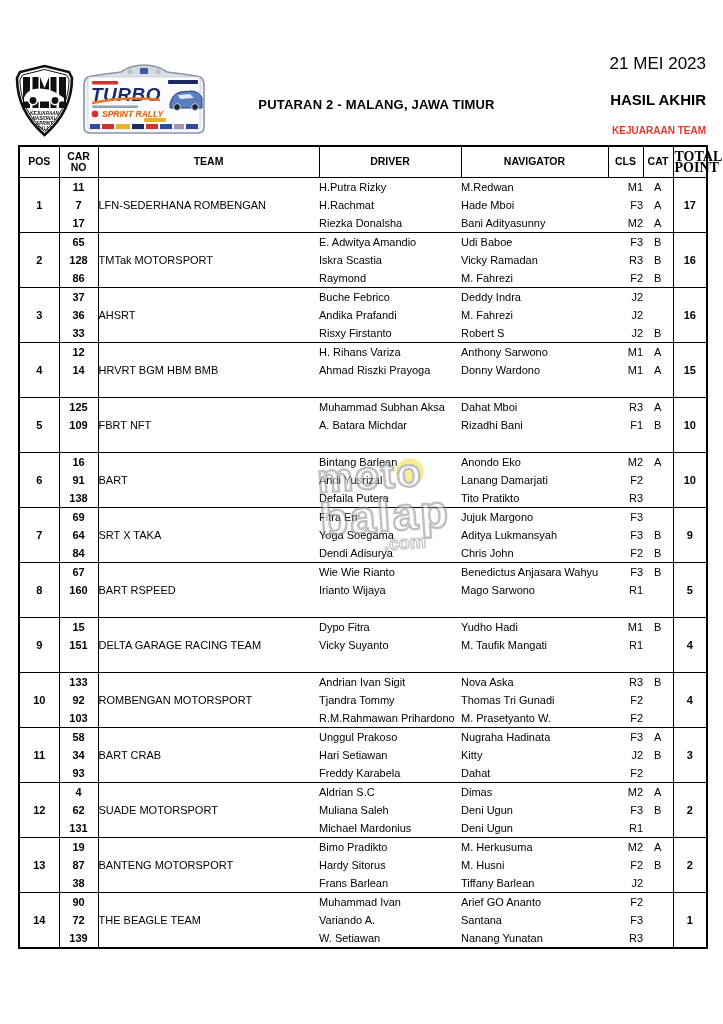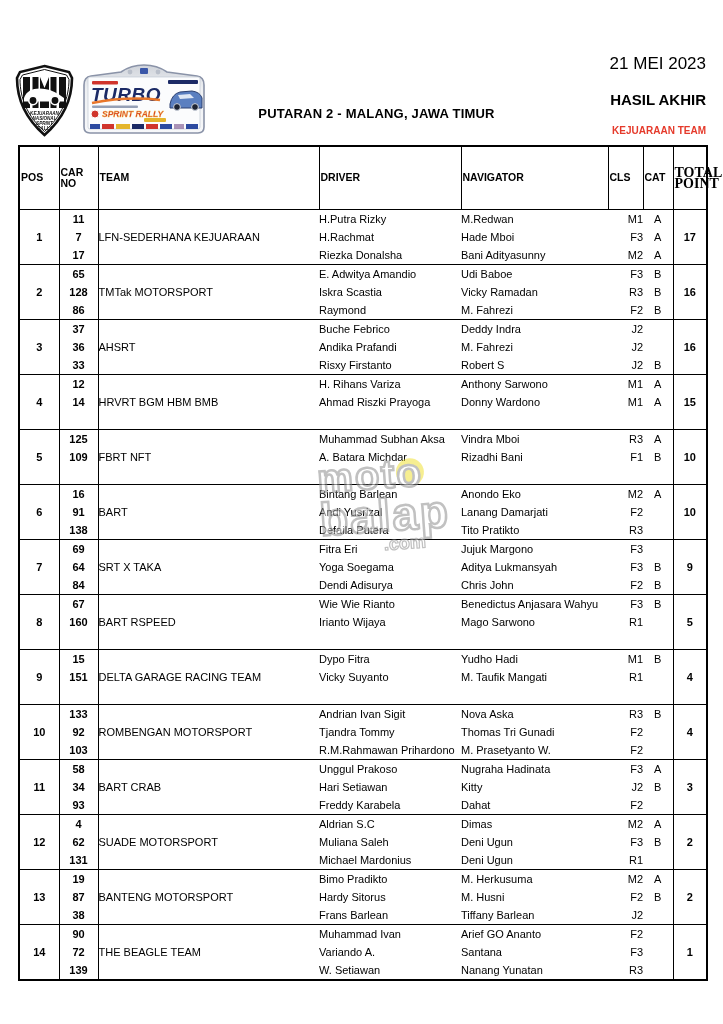--- a/index.html
+++ b/index.html
@@ -15,38 +15,38 @@
   
   .page-header { position: absolute; top: 0; left: 0; right: 0; height: 145px; }
   .logo-imi { position: absolute; left: 13px; top: 64px; }
   .logo-plate { position: absolute; left: 80px; top: 62px; }
 
   .title-block {
     position: absolute; left: 165px; right: 135px; top: 86px;
     text-align: center;
   }
   .title-main { font-size: 15px; font-weight: bold; letter-spacing: 0.2px; }
-  .title-sub  { font-size: 13px; font-weight: bold; margin-top: 20px; letter-spacing: 0.2px; }
+  .title-sub  { font-size: 13px; font-weight: bold; margin-top: 11px; letter-spacing: 0.2px; }
 
   .meta-block { position: absolute; right: 17px; top: 54px; text-align: right; }
   .meta-date  { font-size: 17px; }
   .meta-result { font-size: 15px; font-weight: bold; margin-top: 17px; }
   .meta-champ { font-size: 10px; font-weight: bold; margin-top: 17px; color: #e53a2b; }
 
   
   table.results {
     position: absolute; left: 18px; top: 145px;
     width: 688px; border-collapse: collapse; table-layout: fixed;
     border: 2px solid #000;
   }
   table.results th {
     border: 1.5px solid #000;
     font-size: 10.5px; font-weight: bold;
-    height: 30px; padding: 16px 1px; line-height: 11.5px;
-    text-align: left; vertical-align: middle;
+    height: 30px; padding: 0 1px; line-height: 11.5px;
+    text-align: center; vertical-align: middle;
   }
   table.results th.th-small { font-size: 14px; font-family: Liberation Serif, serif; }
   table.results td {
     font-size: 11px; height: 18px; line-height: 18px;
     padding: 0; white-space: nowrap; vertical-align: middle;
   }
   tr.block-first td { border-top: 1.5px solid #000; }
   td.pos-cell   { text-align: center; font-weight: bold; border-right: 1.5px solid #000; }
   td.car-cell   { text-align: center; font-weight: bold; border-right: 1.5px solid #000; }
   td.team-cell  { padding-left: 6px; }
@@ -174,21 +174,21 @@
       <th>NAVIGATOR</th>
       <th>CLS</th>
       <th>CAT</th>
       <th class="th-small">TOTAL POINT</th>
     </tr>
   </thead>
   <tbody>
       <tr class="block-first">
         <td class="pos-cell" rowspan="3">1</td>
         <td class="car-cell">11</td>
-        <td class="team-cell" rowspan="3">LFN-SEDERHANA KEJUARAAN</td>
+        <td class="team-cell" rowspan="3">LFN-SEDERHANA ROMBENGAN</td>
         <td class="driver-cell">H.Putra Rizky</td>
         <td class="nav-cell">M.Redwan</td>
         <td class="cls-cell">M1</td>
         <td class="cat-cell">A</td>
         <td class="total-cell" rowspan="3">17</td>
       </tr>
       <tr>
         <td class="car-cell">7</td>
         <td class="driver-cell">H.Rachmat</td>
         <td class="nav-cell">Hade Mboi</td>
@@ -272,21 +272,21 @@
         <td class="driver-cell"></td>
         <td class="nav-cell"></td>
         <td class="cls-cell"></td>
         <td class="cat-cell"></td>
       </tr>
       <tr class="block-first">
         <td class="pos-cell" rowspan="3">5</td>
         <td class="car-cell">125</td>
         <td class="team-cell" rowspan="3">FBRT NFT</td>
         <td class="driver-cell">Muhammad Subhan Aksa</td>
-        <td class="nav-cell">Vindra Mboi</td>
+        <td class="nav-cell">Dahat Mboi</td>
         <td class="cls-cell">R3</td>
         <td class="cat-cell">A</td>
         <td class="total-cell" rowspan="3">10</td>
       </tr>
       <tr>
         <td class="car-cell">109</td>
         <td class="driver-cell">A. Batara Michdar</td>
         <td class="nav-cell">Rizadhi Bani</td>
         <td class="cls-cell">F1</td>
         <td class="cat-cell">B</td>

